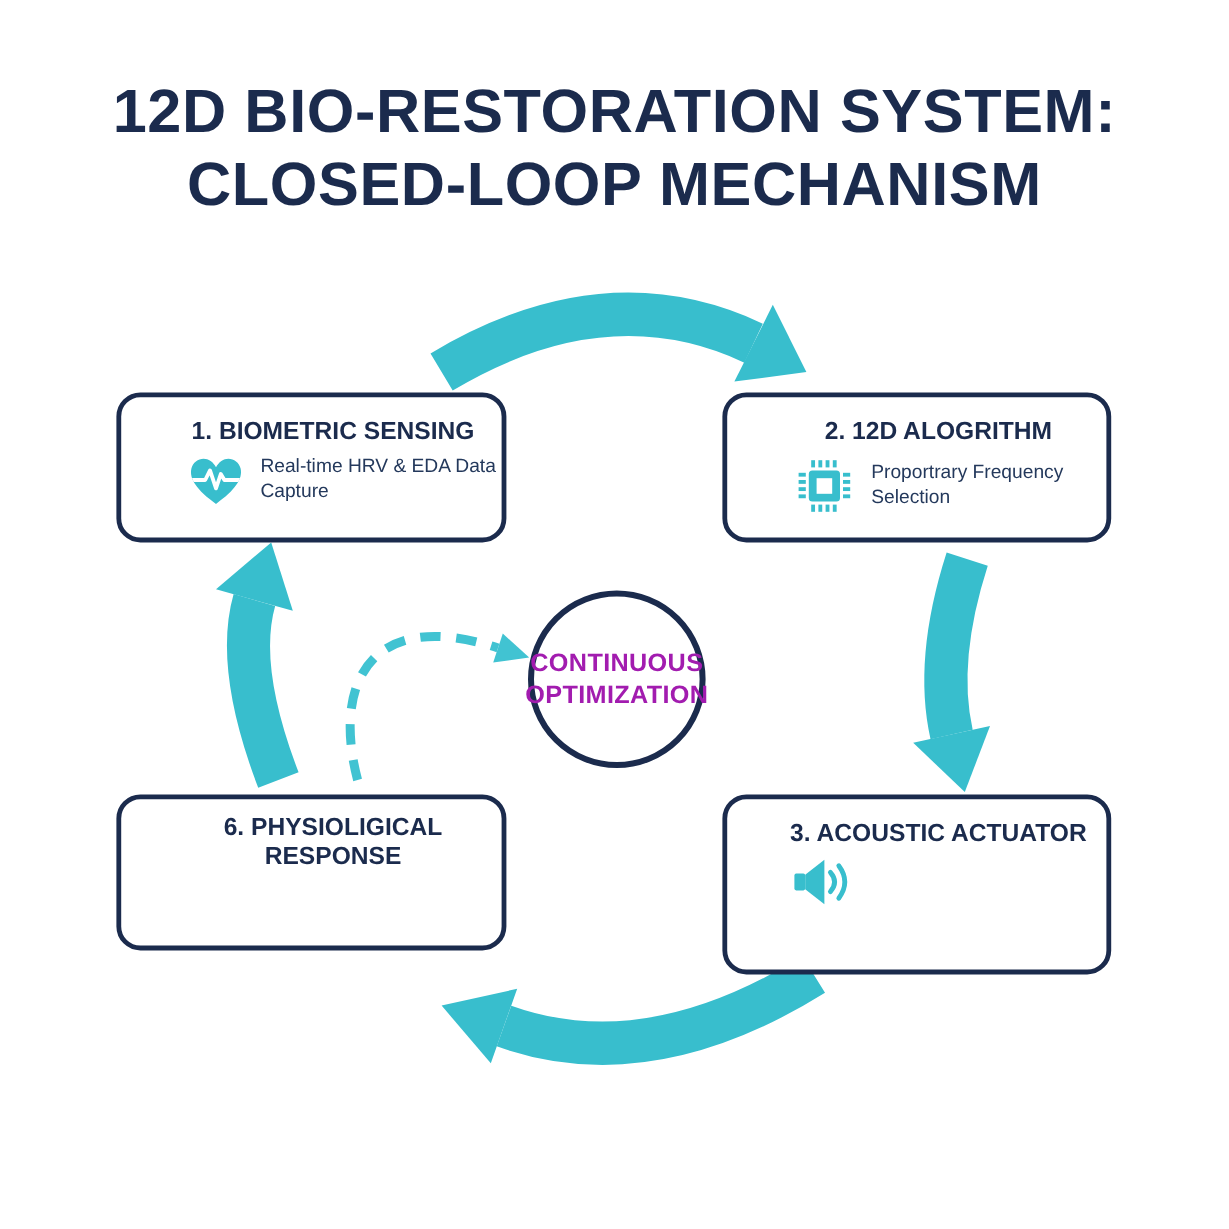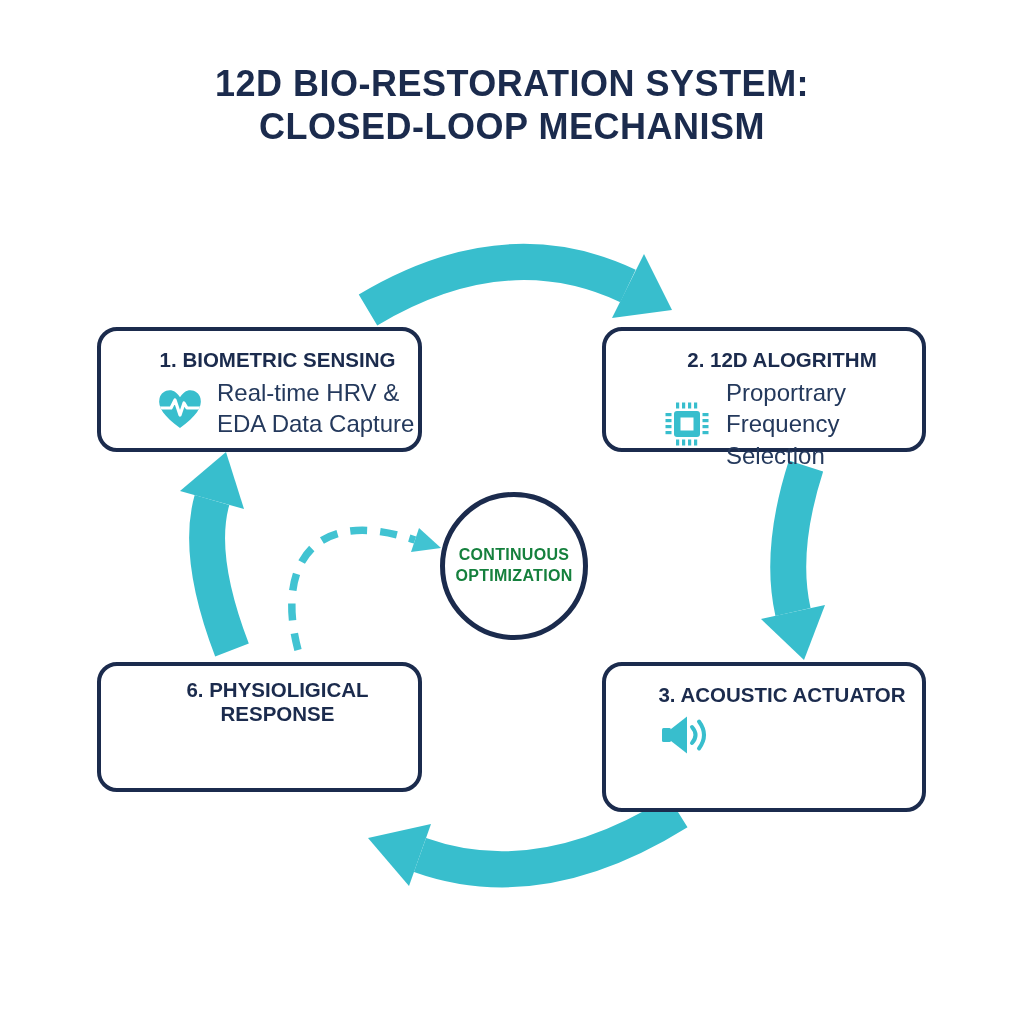--- a/index.html
+++ b/index.html
@@ -9,21 +9,21 @@
     font-family:"Liberation Sans", sans-serif;
     position:relative;
     overflow:hidden;
   }
 
   
   .title {
     position:absolute; top:62px; left:0; width:1024px;
     text-align:center;
     font-weight:bold;
-    font-size:36px;
+    font-size:51px;
     line-height:1.2;
     letter-spacing:0.5px;
     color:#1B2B4D;
     z-index:3;
   }
 
   
   #arrows { position:absolute; left:0; top:0; z-index:1; }
 
   
@@ -57,45 +57,45 @@
     gap:11px;
     padding-left:17px;
     margin-top:5px;
   }
   .pos-4 .box-body { margin-top:1px; }
   .pos-4 .box-body .icon-wrap { margin-top:-24px; }
 
   .icon-wrap { flex:0 0 auto; line-height:0; }
 
   .box-text {
-    font-size:24px;
+    font-size:16px;
     line-height:1.3;
     color:#24395C;
   }
   .pos-1 .box-text { width:218px; }
   .pos-2 .box-text { width:190px; }
   .pos-3 .box-text { width:190px; }
   .pos-4 .box-text { width:238px; }
 
   
   .center-circle {
     position:absolute;
     left:440px; top:492px;
     width:148px; height:148px;
     border:5px solid #1B2B4D;
     border-radius:50%;
     background:#ffffff;
     box-sizing:border-box;
     display:flex; flex-direction:column;
     align-items:center; justify-content:center;
     font-weight:bold;
-    font-size:16px;
+    font-size:21px;
     line-height:1.3;
     letter-spacing:0.3px;
-    color:#15803d;
+    color:#a21caf;
     text-align:center;
     z-index:2;
   }
 </style>
 </head>
 <body>
 
 <svg id="arrows" width="1024" height="1024" viewBox="0 0 1024 1024">
   <g>
     <path d="M 368 310 Q 505 228 628 286" stroke="#38BECD" stroke-width="36" fill="none"></path>

